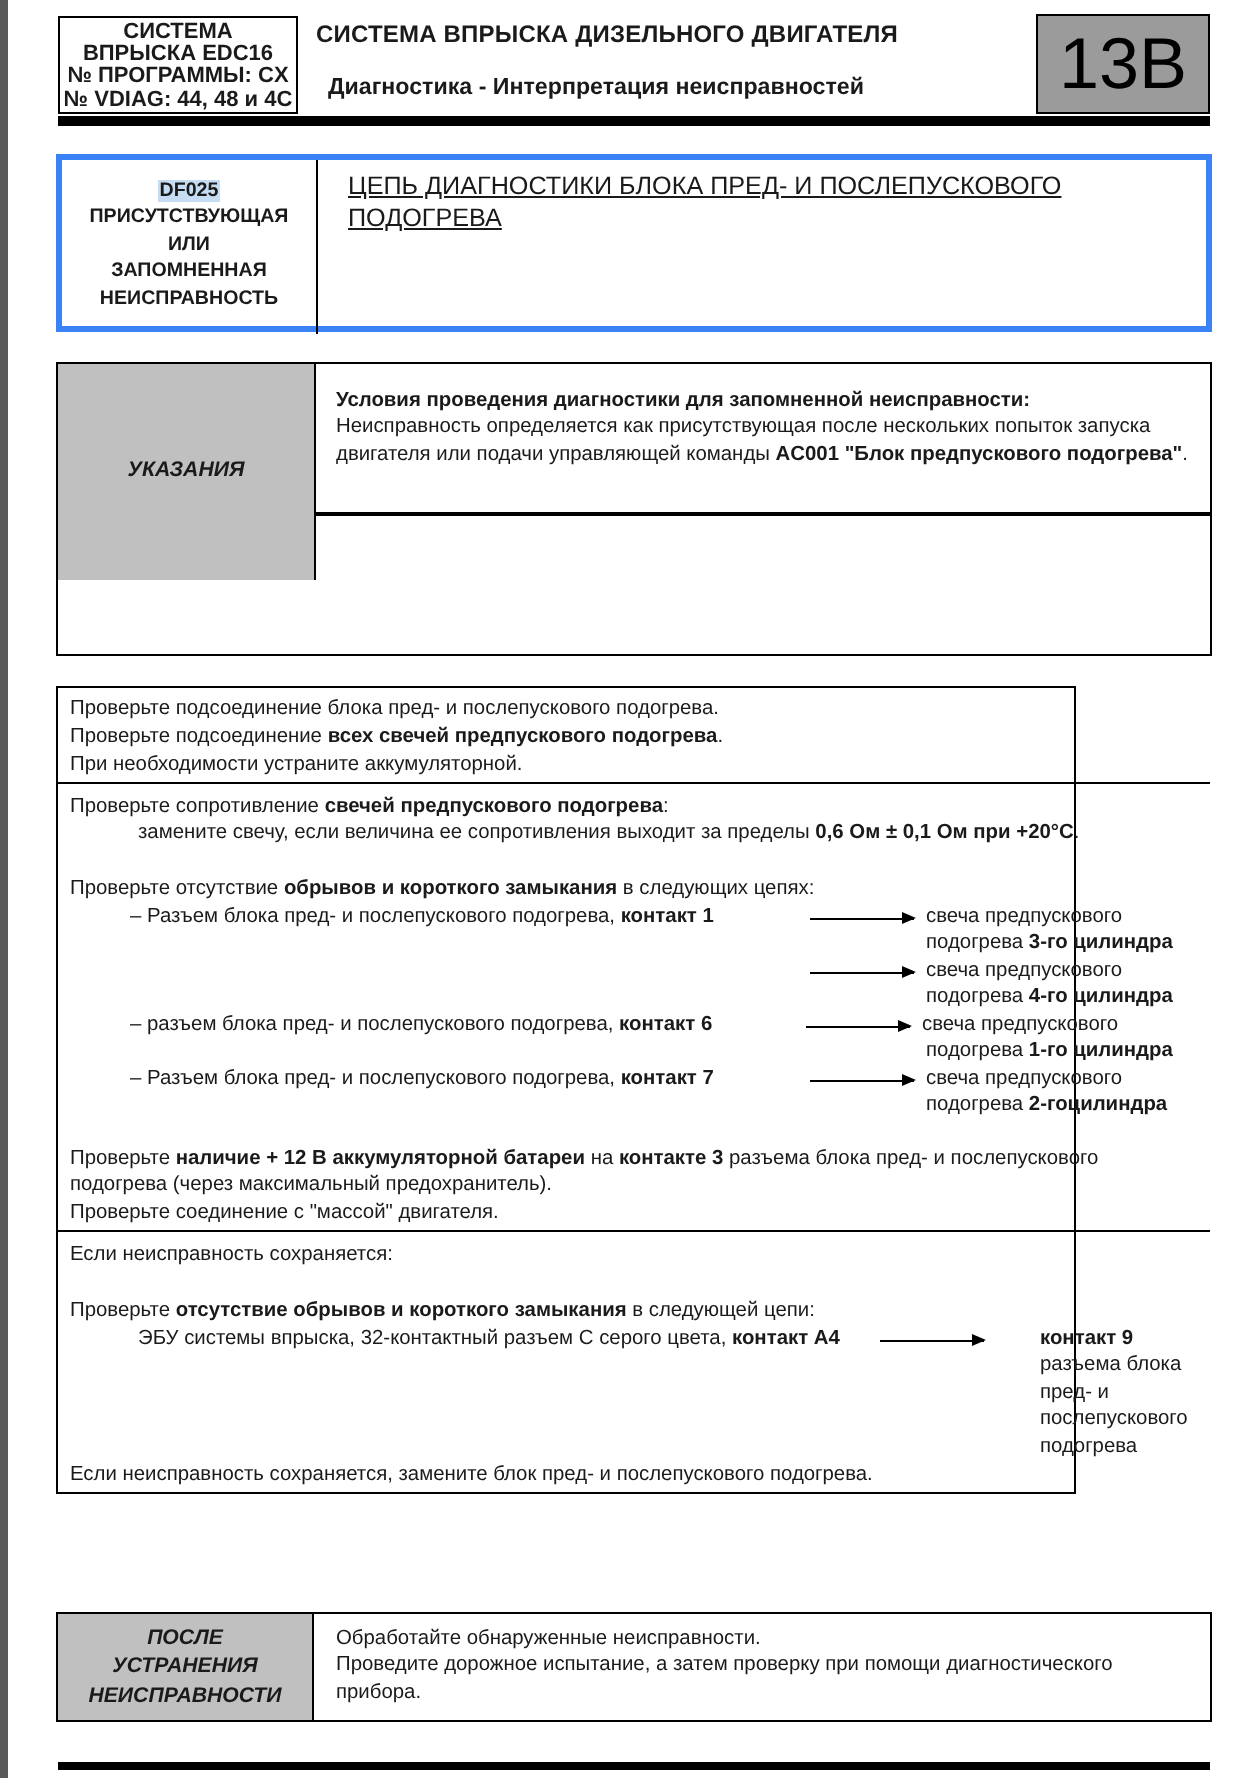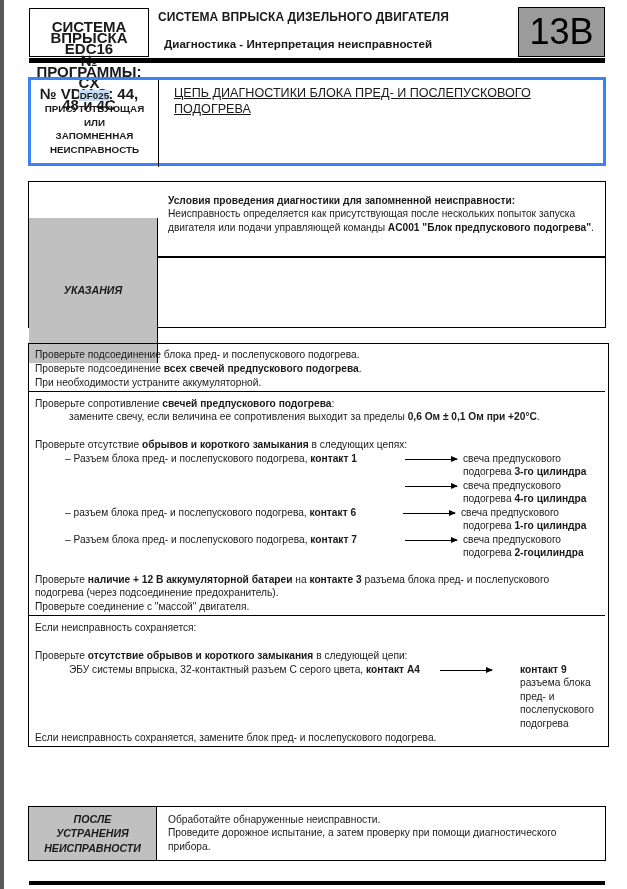--- a/index.html
+++ b/index.html
@@ -6,44 +6,44 @@
     body {
       width: 627px; height: 889px; position: relative; overflow: hidden;
       background: #ffffff; color: #1a1a1a;
       font-family: "Liberation Sans", sans-serif; font-size: 10.2px; line-height: 13.4px;
     }
     .left-strip { position: absolute; left: 0; top: 0; width: 4px; height: 889px; background: #5a5a5a; }
     b { font-weight: bold; }
 
     
     .hdr-box { position: absolute; left: 29px; top: 8px; width: 120px; height: 49px; border: 1px solid #000;
-      box-sizing: border-box; text-align: center; font-weight: bold; font-size: 15px; line-height: 11.2px; padding-top: 12px; }
+      box-sizing: border-box; text-align: center; font-weight: bold; font-size: 11px; line-height: 11.2px; padding-top: 2px; }
     .hdr-title { position: absolute; left: 158px; top: 11px; font-weight: bold; font-size: 12px; letter-spacing: 0.1px; white-space: nowrap; }
     .hdr-sub { position: absolute; left: 164px; top: 37px; font-weight: bold; font-size: 11.6px; white-space: nowrap; }
     .hdr-code { position: absolute; left: 518px; top: 7px; width: 87px; height: 50px; background: #9b9b9b;
       border: 1px solid #000; box-sizing: border-box; text-align: center; font-size: 36px; line-height: 48px; color: #000; }
     .hdr-rule { position: absolute; left: 29px; top: 58px; width: 576px; height: 5px; background: #000; }
 
     
     .df-box { position: absolute; left: 28px; top: 77px; width: 578px; height: 89px; border: 3px solid #3b82f6; box-sizing: border-box; }
     .df-left { position: absolute; left: 0; top: 0; width: 128px; height: 87px; border-right: 1px solid #000;
       text-align: center; font-weight: bold; font-size: 9.8px; line-height: 13.4px; padding-top: 9px; box-sizing: border-box; }
     .df-code { background: #c6dcf2; padding: 0 1px; }
     .df-title { position: absolute; left: 143px; top: 5px; font-size: 12.6px; line-height: 16.4px; text-decoration: underline; width: 420px; }
 
     
     .notes-box { position: absolute; left: 28px; top: 181px; width: 578px; height: 147px; border: 1px solid #000; box-sizing: border-box; }
-    .notes-left { position: absolute; left: 0; top: 0; width: 128px; height: 145px; background: #c0c0c0; border-right: 1px solid #000;
-      display: flex; align-items: center; justify-content: center; font-weight: bold; font-style: italic; font-size: 10.6px; margin-top: 36px; }
+    .notes-left { position: absolute; left: 0; top: 0; width: 128px; height: 108px; background: #c0c0c0; border-right: 1px solid #000;
+      display: flex; align-items: center; justify-content: center; font-weight: bold; font-style: italic; font-size: 10.6px; }
     .notes-sec1 { position: absolute; left: 139px; top: 12px; width: 430px; }
     .notes-divider { position: absolute; left: 128px; top: 74px; width: 448px; height: 2px; background: #000; }
     .notes-sec2 { position: absolute; left: 139px; top: 82px; width: 430px; }
 
     
-    .proc-box { position: absolute; left: 28px; top: 343px; width: 581px; height: 404px; border: 1px solid #000; box-sizing: border-box; }
+    .proc-box { position: absolute; left: 28px; top: 343px; width: 510px; height: 404px; border: 1px solid #000; box-sizing: border-box; }
     .proc-sep { position: absolute; left: 0; width: 576px; height: 1px; background: #000; }
     .p { position: absolute; left: 6px; white-space: nowrap; }
     .ind { left: 40px; }
     .ind2 { left: 36px; }
     .arrow { position: absolute; height: 1px; background: #000; }
     .arrow::after { content: ""; position: absolute; right: -1px; top: -3px; border-left: 7px solid #000; border-top: 3.5px solid transparent; border-bottom: 3.5px solid transparent; }
     .target { position: absolute; white-space: nowrap; }
 
     
     .after-box { position: absolute; left: 28px; top: 806px; width: 578px; height: 55px; border: 1px solid #000; box-sizing: border-box; }
@@ -122,21 +122,21 @@
     </div>
 
   <div class="p ind2" style="top:189px"><span>– Разъем блока пред- и послепускового подогрева, </span><b>контакт 7</b></div>
   <div class="arrow" style="left:376px; top:196px; width:52px"></div>
   <div class="target" style="left:434px; top:189px">
       <div>свеча предпускового</div>
       <div><span>подогрева </span><b>2-гоцилиндра</b></div>
     </div>
 
   <div class="p" style="top:229px"><span>Проверьте </span><b>наличие  + 12 В аккумуляторной батареи</b><span> на </span><b>контакте 3</b><span> разъема блока пред- и послепускового</span></div>
-  <div class="p" style="top:242px">подогрева (через подсоединение предохранитель).</div>
+  <div class="p" style="top:242px">подогрева (через максимальный предохранитель).</div>
   <div class="p" style="top:256px">Проверьте соединение с "массой" двигателя.</div>
   <div class="proc-sep" style="top:271px"></div>
 
   <div class="p" style="top:277px">Если неисправность сохраняется:</div>
   <div class="p" style="top:305px"><span>Проверьте </span><b>отсутствие обрывов и короткого замыкания</b><span> в следующей цепи:</span></div>
   <div class="p ind" style="top:319px"><span>ЭБУ системы впрыска, 32-контактный разъем C серого цвета, </span><b>контакт A4</b></div>
   <div class="arrow" style="left:411px; top:326px; width:52px"></div>
   <div class="target" style="left:491px; top:319px">
     <div><b>контакт 9</b></div>
     <div>разъема блока</div>

